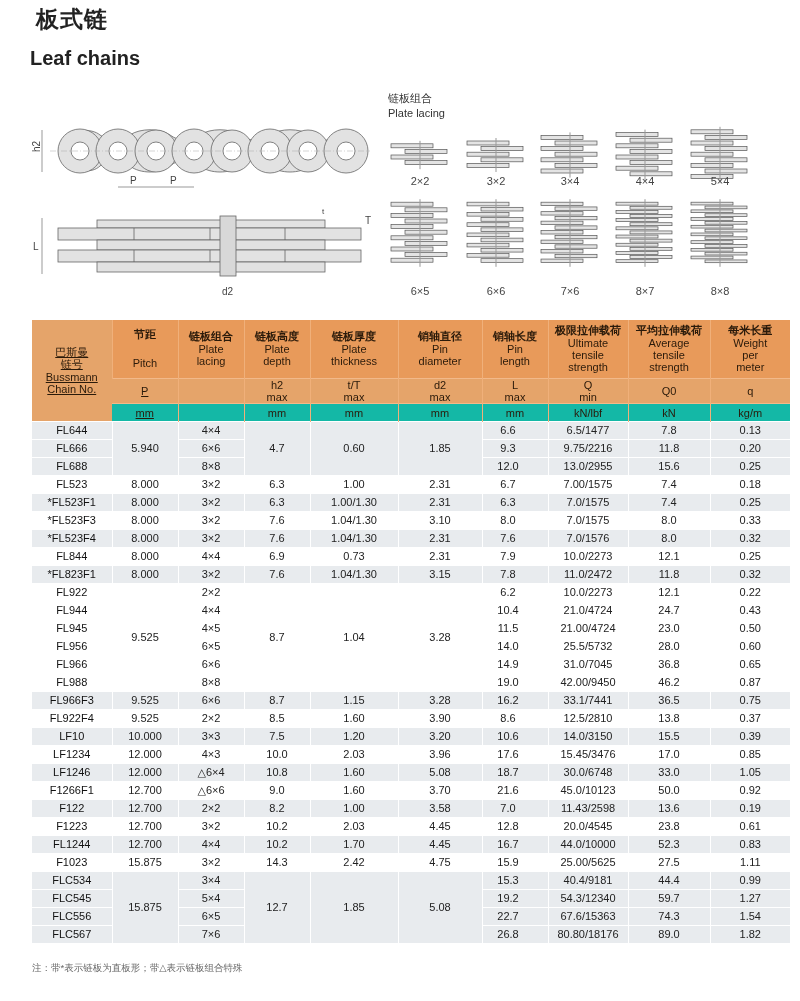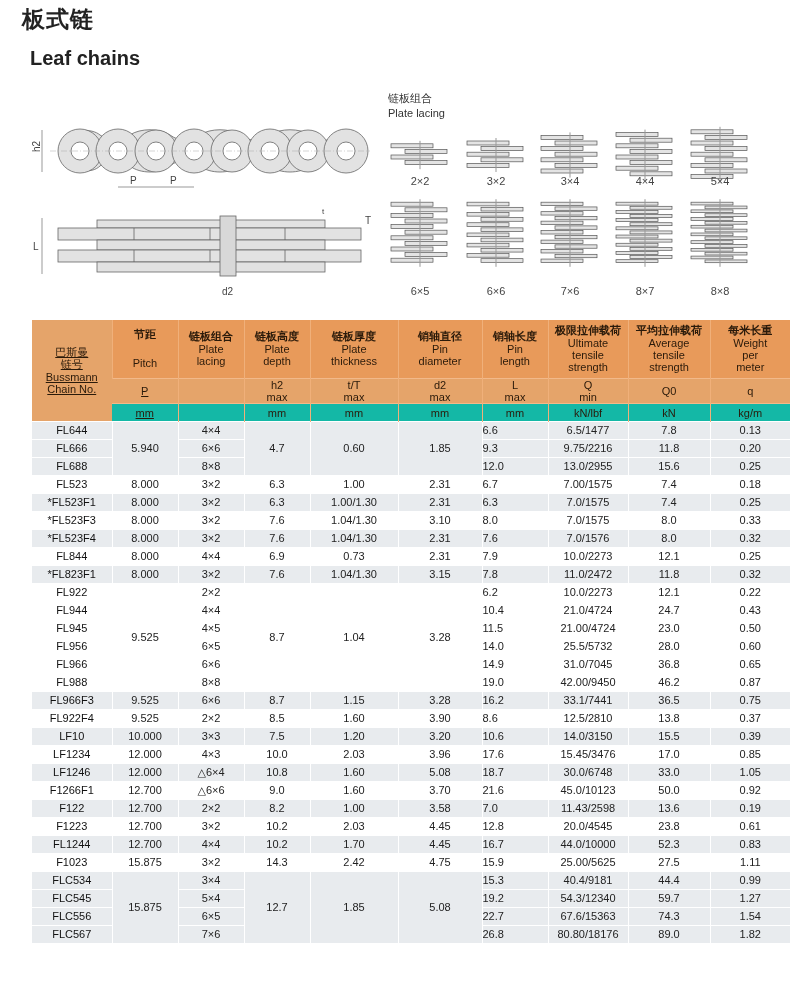--- a/index.html
+++ b/index.html
@@ -1,36 +1,36 @@
 <!DOCTYPE html>
 <html><head>
 <meta charset="utf-8">
 <style>
   html,body{margin:0;padding:0;background:#fff;}
   body{width:800px;height:1001px;position:relative;overflow:hidden;font-family:"Liberation Sans","DejaVu Sans",sans-serif;color:#222;}
-  .title-cn{position:absolute;left:22px;top:4px;font-size:23px;font-weight:bold;font-family:"DejaVu Sans",sans-serif;letter-spacing:1px;text-align:right;}
+  .title-cn{position:absolute;left:36px;top:4px;font-size:23px;font-weight:bold;font-family:"DejaVu Sans",sans-serif;letter-spacing:1px;text-align:right;}
   .title-en{position:absolute;left:30px;top:47px;font-size:20px;font-weight:bold;font-family:"Liberation Sans",sans-serif;}
   .diagram{position:absolute;left:30px;top:90px;width:360px;height:215px;}
   .lacing-title{position:absolute;left:388px;top:92px;font-size:11px;line-height:14px;color:#333;}
   .lacing{position:absolute;left:380px;top:125px;width:420px;height:180px;}
   .lacing-label{position:absolute;font-size:11px;color:#444;transform:translateX(-50%);white-space:nowrap;}
   table{position:absolute;left:32px;top:320px;width:758px;border-collapse:collapse;table-layout:fixed;font-size:11px;}
   th{background:#e89a5a;color:#2a1a0a;font-weight:normal;text-align:center;line-height:12px;padding:0;border-left:1px solid #f0b07a;}
   th:first-child{border-left:none;text-decoration:underline;}
   .h1 th{height:58px;vertical-align:middle;}
   .h2 th{height:24px;background:#e5a46a;}
   .h3 th{height:17px;background:#14b8a6;}
   .h3 th, .h2 th{border-top:1px solid #f2b98a;}
   th.chainhdr{background:#e5a46a;}
   td{height:17px;padding:0;text-align:center;border-left:1px solid #fff;border-top:1px solid #fff;line-height:17px;color:#222;}
   td:first-child{border-left:none;}
   tr.g td{background:#e8ebee;}
   tr.w td{background:#fff;}
   td.name{font-weight:normal;color:#111;margin-top:18px;}
-  td.num{text-align:left;padding-right:14px;}
+  td.num{text-align:center;padding-right:14px;}
   .note{position:absolute;left:32px;top:962px;font-size:9.5px;color:#666;line-height:12px;}
   .cn-small{font-family:"DejaVu Sans",sans-serif;font-weight:bold;font-size:11px;}
 </style>
 </head>
 <body>
 
 <div class="title-cn">板式链</div>
 <div class="title-en">Leaf chains</div>
 
 <svg class="diagram" viewBox="0 0 360 215">
@@ -643,13 +643,14 @@
         <td>7×6</td>
         <td class="num">26.8</td>
         <td>80.80/18176</td>
         <td>89.0</td>
         <td>1.82</td>
       </tr>
     </tbody>
 </table>
 
 <div class="note">
+  <div>注：带*表示链板为直板形；带△表示链板组合特殊</div>
 </div>
 
 </body></html>

